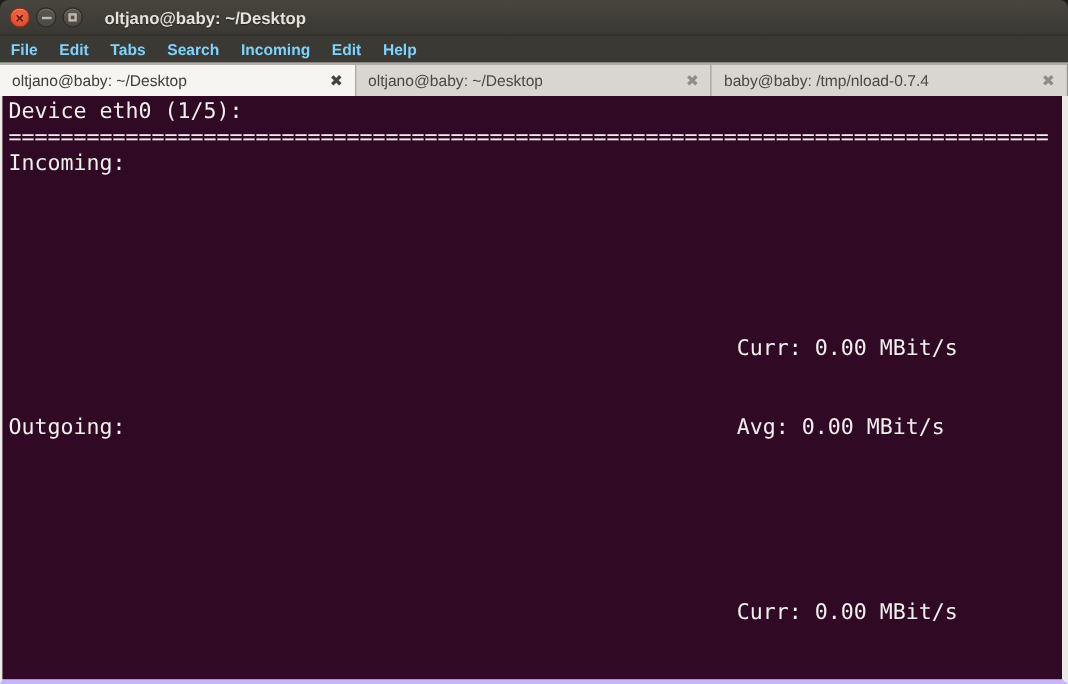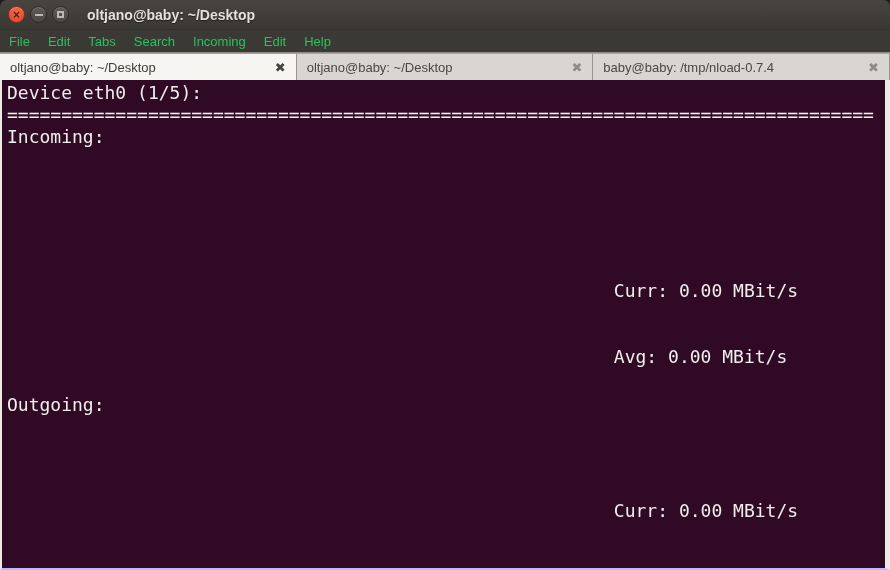--- a/index.html
+++ b/index.html
@@ -42,21 +42,21 @@
   .window-title {
     margin-left:13px; color:#e6e2da; font-size:14px; font-weight:bold;
     text-shadow:0 1px 1px rgba(0,0,0,.5);
   }
 
   
   .menubar {
     height:22px; flex:0 0 22px;
     background:#3b3934;
     display:flex; align-items:center;
-    color:#22c55e; font-size:13px;
+    color:#7dd3fc; font-size:13px;font-weight:bold;
   }
   .menu-item { padding:2px 9px; border-radius:3px; }
 
   
   .tabbar {
     height:28px; flex:0 0 28px;
     background:#b9b6b0;
     border-top:1px solid #8f8c86;
     display:flex; box-sizing:border-box;
   }
@@ -83,31 +83,31 @@
   .tab-close { margin-left:auto; font-size:13px; line-height:1; padding-left:8px; }
   .tab.active .tab-close { color:#45433e; }
   .tab.inactive .tab-close { color:#8f8c86; }
 
   
   .terminal {
     flex:1 1 auto; position:relative; overflow:hidden;
     background:#300a24;
     border-left:2px solid #eceae5;
     border-right:5px solid #eceae5;
-    border-bottom:2px solid #c4b5fd;
+    border-bottom:4px solid #c4b5fd;
     box-sizing:border-box;
     font-family:"DejaVu Sans Mono", "Liberation Mono", monospace;
     font-size:18px; line-height:22px;
     color:#eeeeec;
   }
   .t-line { position:absolute; left:5px; white-space:pre; }
   .t-row0  { top:2px; }
   .t-row1  { top:24px; }
   .t-row2  { top:46px; }
-  .t-row12 { top:266px;margin-top:48px; }
+  .t-row12 { top:266px; }
   .stats {
     position:absolute; left:calc(5px + 56ch);
     white-space:pre;
   }
   .stats-in  { top:156px; }
   .stats-out { top:376px; }
   .stat-line { height:22px; }
 </style>
 </head>
 <body>

